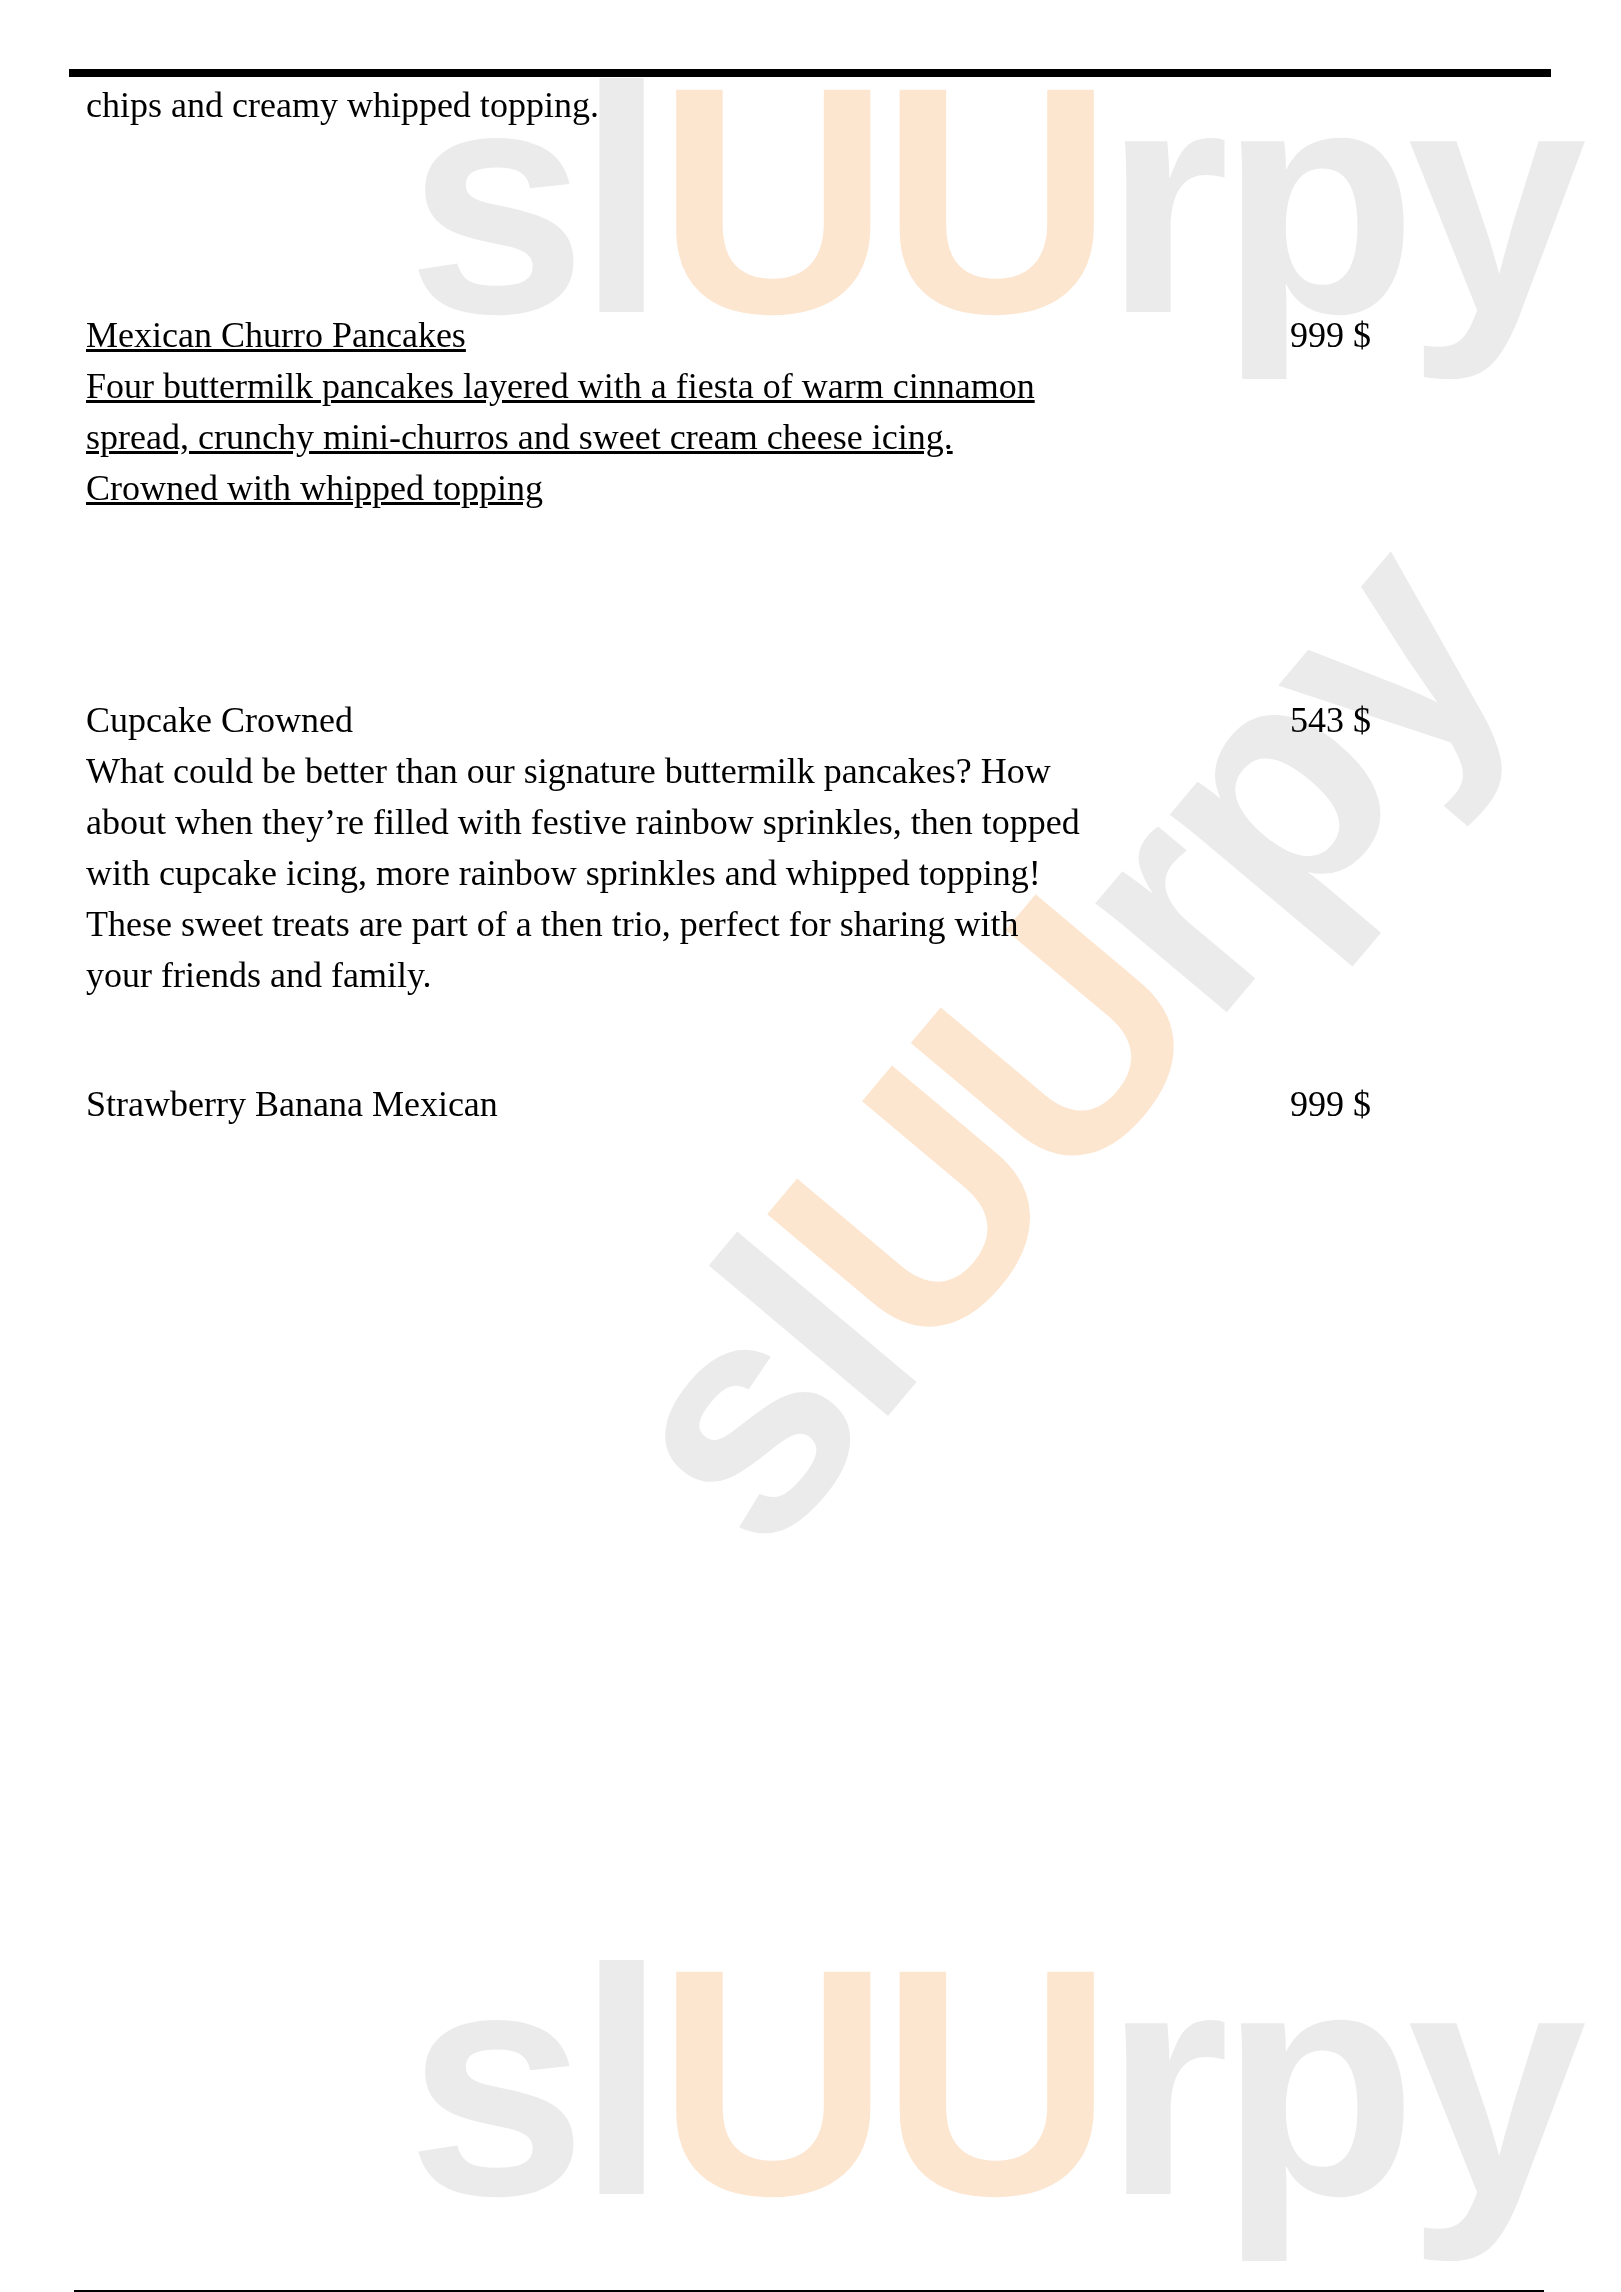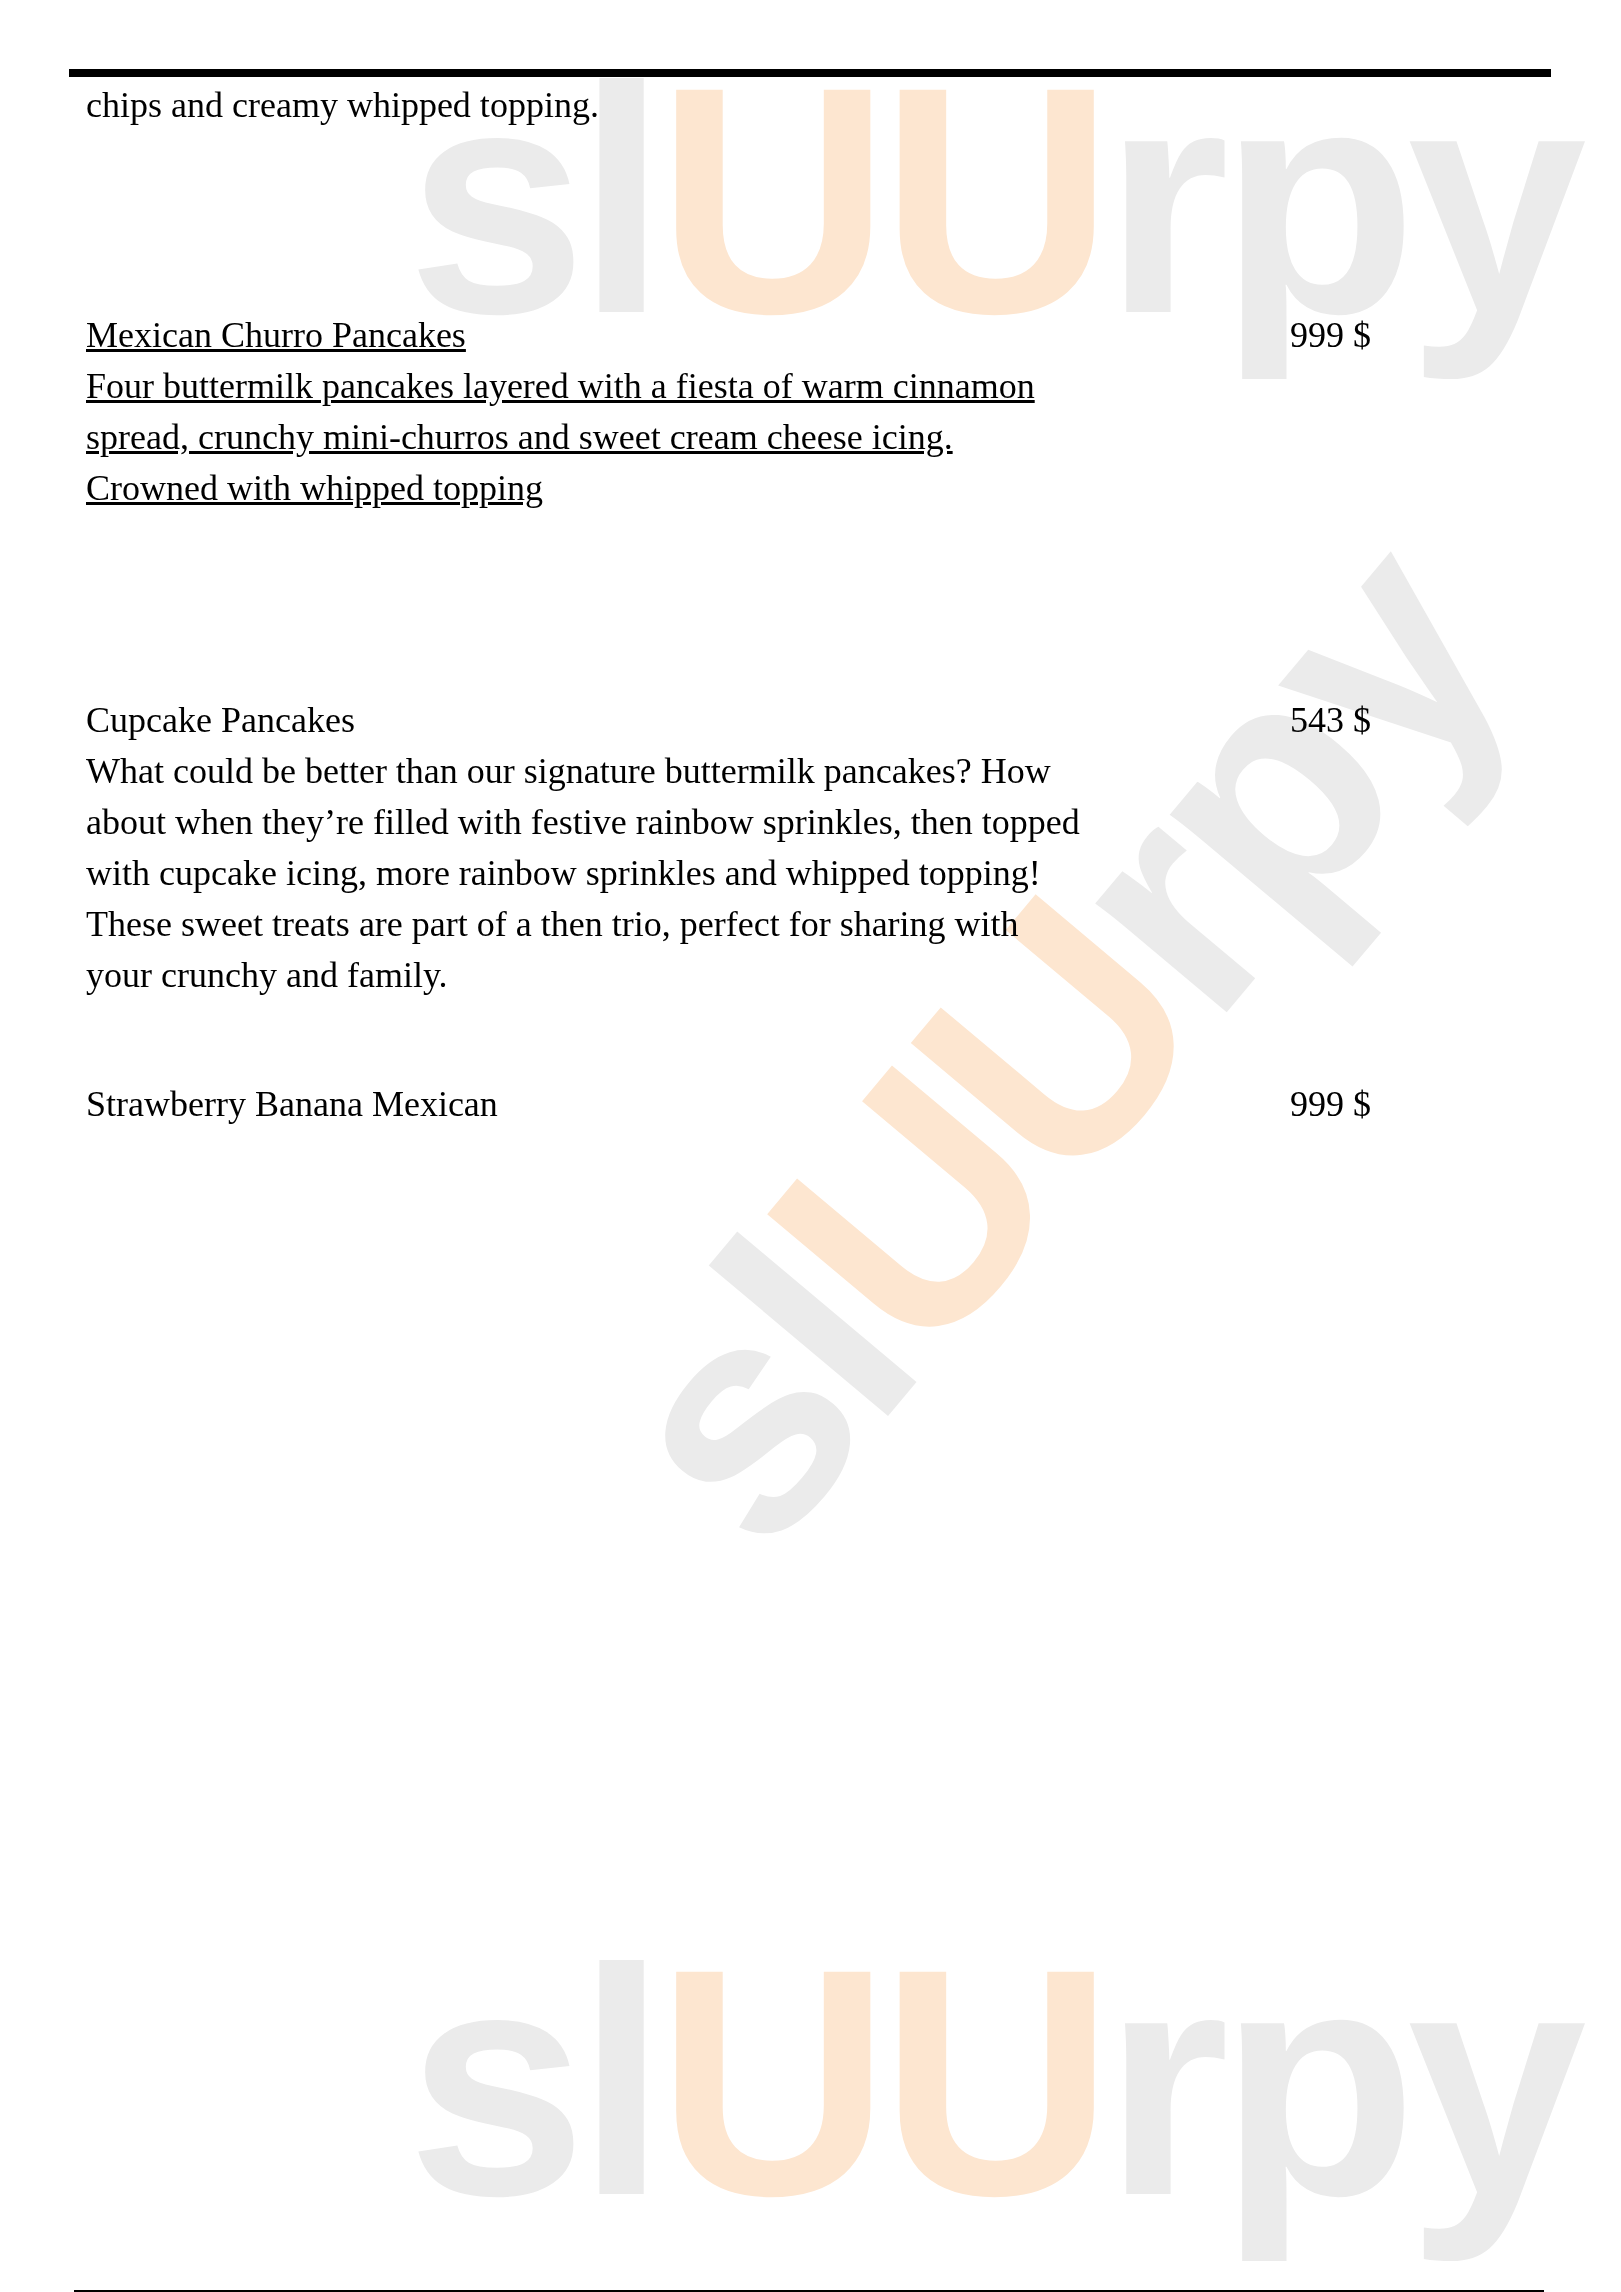--- a/index.html
+++ b/index.html
@@ -102,28 +102,28 @@
     <span class="item-title">Mexican Churro Pancakes</span>
     <span class="item-price">999 $</span>
     <span class="item-desc">
       <span class="line">Four buttermilk pancakes layered with a fiesta of warm cinnamon</span>
       <span class="line">spread, crunchy mini-churros and sweet cream cheese icing.</span>
       <span class="line">Crowned with whipped topping</span>
     </span>
   </div>
 
   <div class="item" style="top: 695px;">
-    <span class="item-title">Cupcake Pancakes</span>
+    <span class="item-title">Cupcake Crowned</span>
     <span class="item-price">543 $</span>
     <span class="item-desc">
       <span class="line">What could be better than our signature buttermilk pancakes? How</span>
       <span class="line">about when they’re filled with festive rainbow sprinkles, then topped</span>
       <span class="line">with cupcake icing, more rainbow sprinkles and whipped topping!</span>
       <span class="line">These sweet treats are part of a then trio, perfect for sharing with</span>
-      <span class="line">your crunchy and family.</span>
+      <span class="line">your friends and family.</span>
     </span>
   </div>
 
   <div class="item" style="top: 1079px;">
     <span class="item-title">Strawberry Banana Mexican</span>
     <span class="item-price">999 $</span>
   </div>
 </div>
 
 <div class="bottom-rule"></div>

